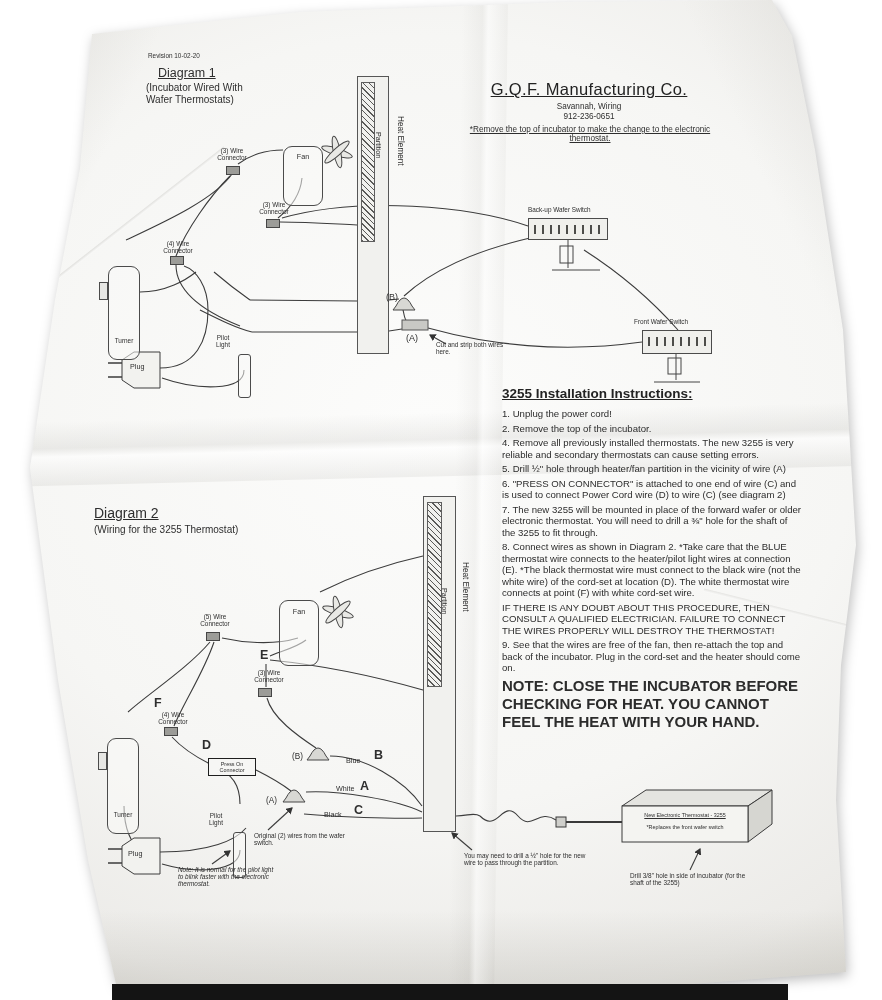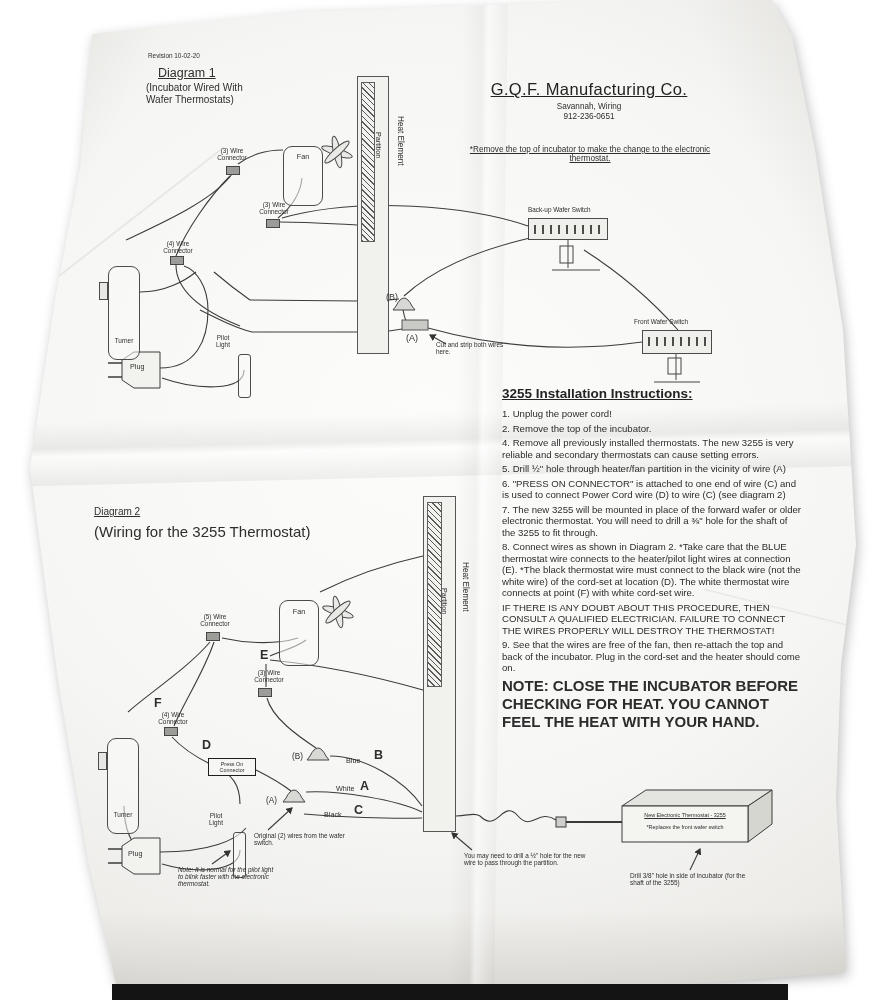--- a/index.html
+++ b/index.html
@@ -27,22 +27,22 @@
     background:linear-gradient(to bottom, rgba(120,118,110,0.18), rgba(255,255,255,0.4)); }
   .crease-d2 { left:700px; top:620px; width:260px; height:3px; transform:rotate(14deg);
     background:linear-gradient(to bottom, rgba(120,118,110,0.14), rgba(255,255,255,0.35)); }
 
   .lbl { position:absolute; color:#2e2e2e; line-height:1.12; }
   .u { text-decoration:underline; }
   .b { font-weight:bold; }
   .i { font-style:italic; }
   .ctr { text-align:center; }
   .fs5{font-size:5.4px} .fs6{font-size:6.4px} .fs7{font-size:7.2px} .fs8{font-size:8.2px}
-  .fs9{font-size:9px} .fs10{font-size:10px} .fs11{font-size:15px} .fs12{font-size:12.5px}
-  .fs13{font-size:10px} .fs16{font-size:16.5px}
+  .fs9{font-size:9px} .fs10{font-size:10px} .fs11{font-size:10px} .fs12{font-size:12.5px}
+  .fs13{font-size:14px} .fs16{font-size:16.5px}
 
   .vtext { writing-mode:vertical-rl; text-orientation:mixed; }
 
   .comp { position:absolute; border:1.2px solid #4b4b4b; background:rgba(250,250,248,0.55);margin-top:28px; }
   .rounded { border-radius:9px; }
   .connbox { position:absolute; width:14px; height:9px; background:#9c9c98; border:1px solid #454545; }
   .bar { position:absolute; border:1px solid #565656; background:#f1f1ee; }
   .heatstrip { position:absolute; border:1px solid #5e5e5e;
     background:repeating-linear-gradient(45deg, #5a5a58 0 1px, transparent 1px 4px); }
   .switchbox { position:absolute; border:1.2px solid #4b4b4b; background:#efefec; }
@@ -172,21 +172,21 @@
   </svg>
 
   <div class="lbl fs6" style="left:148px; top:52px;">Revision 10-02-20</div>
   <div class="lbl fs12 u" style="left:158px; top:66px;">Diagram 1</div>
   <div class="lbl fs10" style="left:146px; top:82px;">(Incubator Wired With</div>
   <div class="lbl fs10" style="left:146px; top:94px;">Wafer Thermostats)</div>
 
   <div class="lbl fs16 u ctr" style="left:452px; top:80px; width:274px; letter-spacing:0.4px; color:#222;">G.Q.F. Manufacturing Co.</div>
   <div class="lbl fs8 ctr" style="left:452px; top:102px; width:274px;">Savannah, Wiring</div>
   <div class="lbl fs8 ctr" style="left:452px; top:112px; width:274px;">912-236-0651</div>
-  <div class="lbl fs8 u ctr" style="left:462px; top:125px; width:256px;margin-top:20px;">*Remove the top of incubator to make the change to the electronic thermostat.</div>
+  <div class="lbl fs8 u ctr" style="left:462px; top:125px; width:256px;">*Remove the top of incubator to make the change to the electronic thermostat.</div>
 
   <div class="comp rounded" style="left:283px; top:118px; width:40px; height:60px;">
     <div class="lbl fs7 ctr" style="left:0; top:6px; width:100%;">Fan</div>
   </div>
 
   <div class="lbl fs6 ctr" style="left:210px; top:147px; width:44px;">(3) Wire Connector</div>
   <div class="connbox" style="left:226px; top:166px;"></div>
 
   <div class="lbl fs6 ctr" style="left:252px; top:201px; width:44px;">(3) Wire Connector</div>
   <div class="connbox" style="left:266px; top:219px;"></div>

